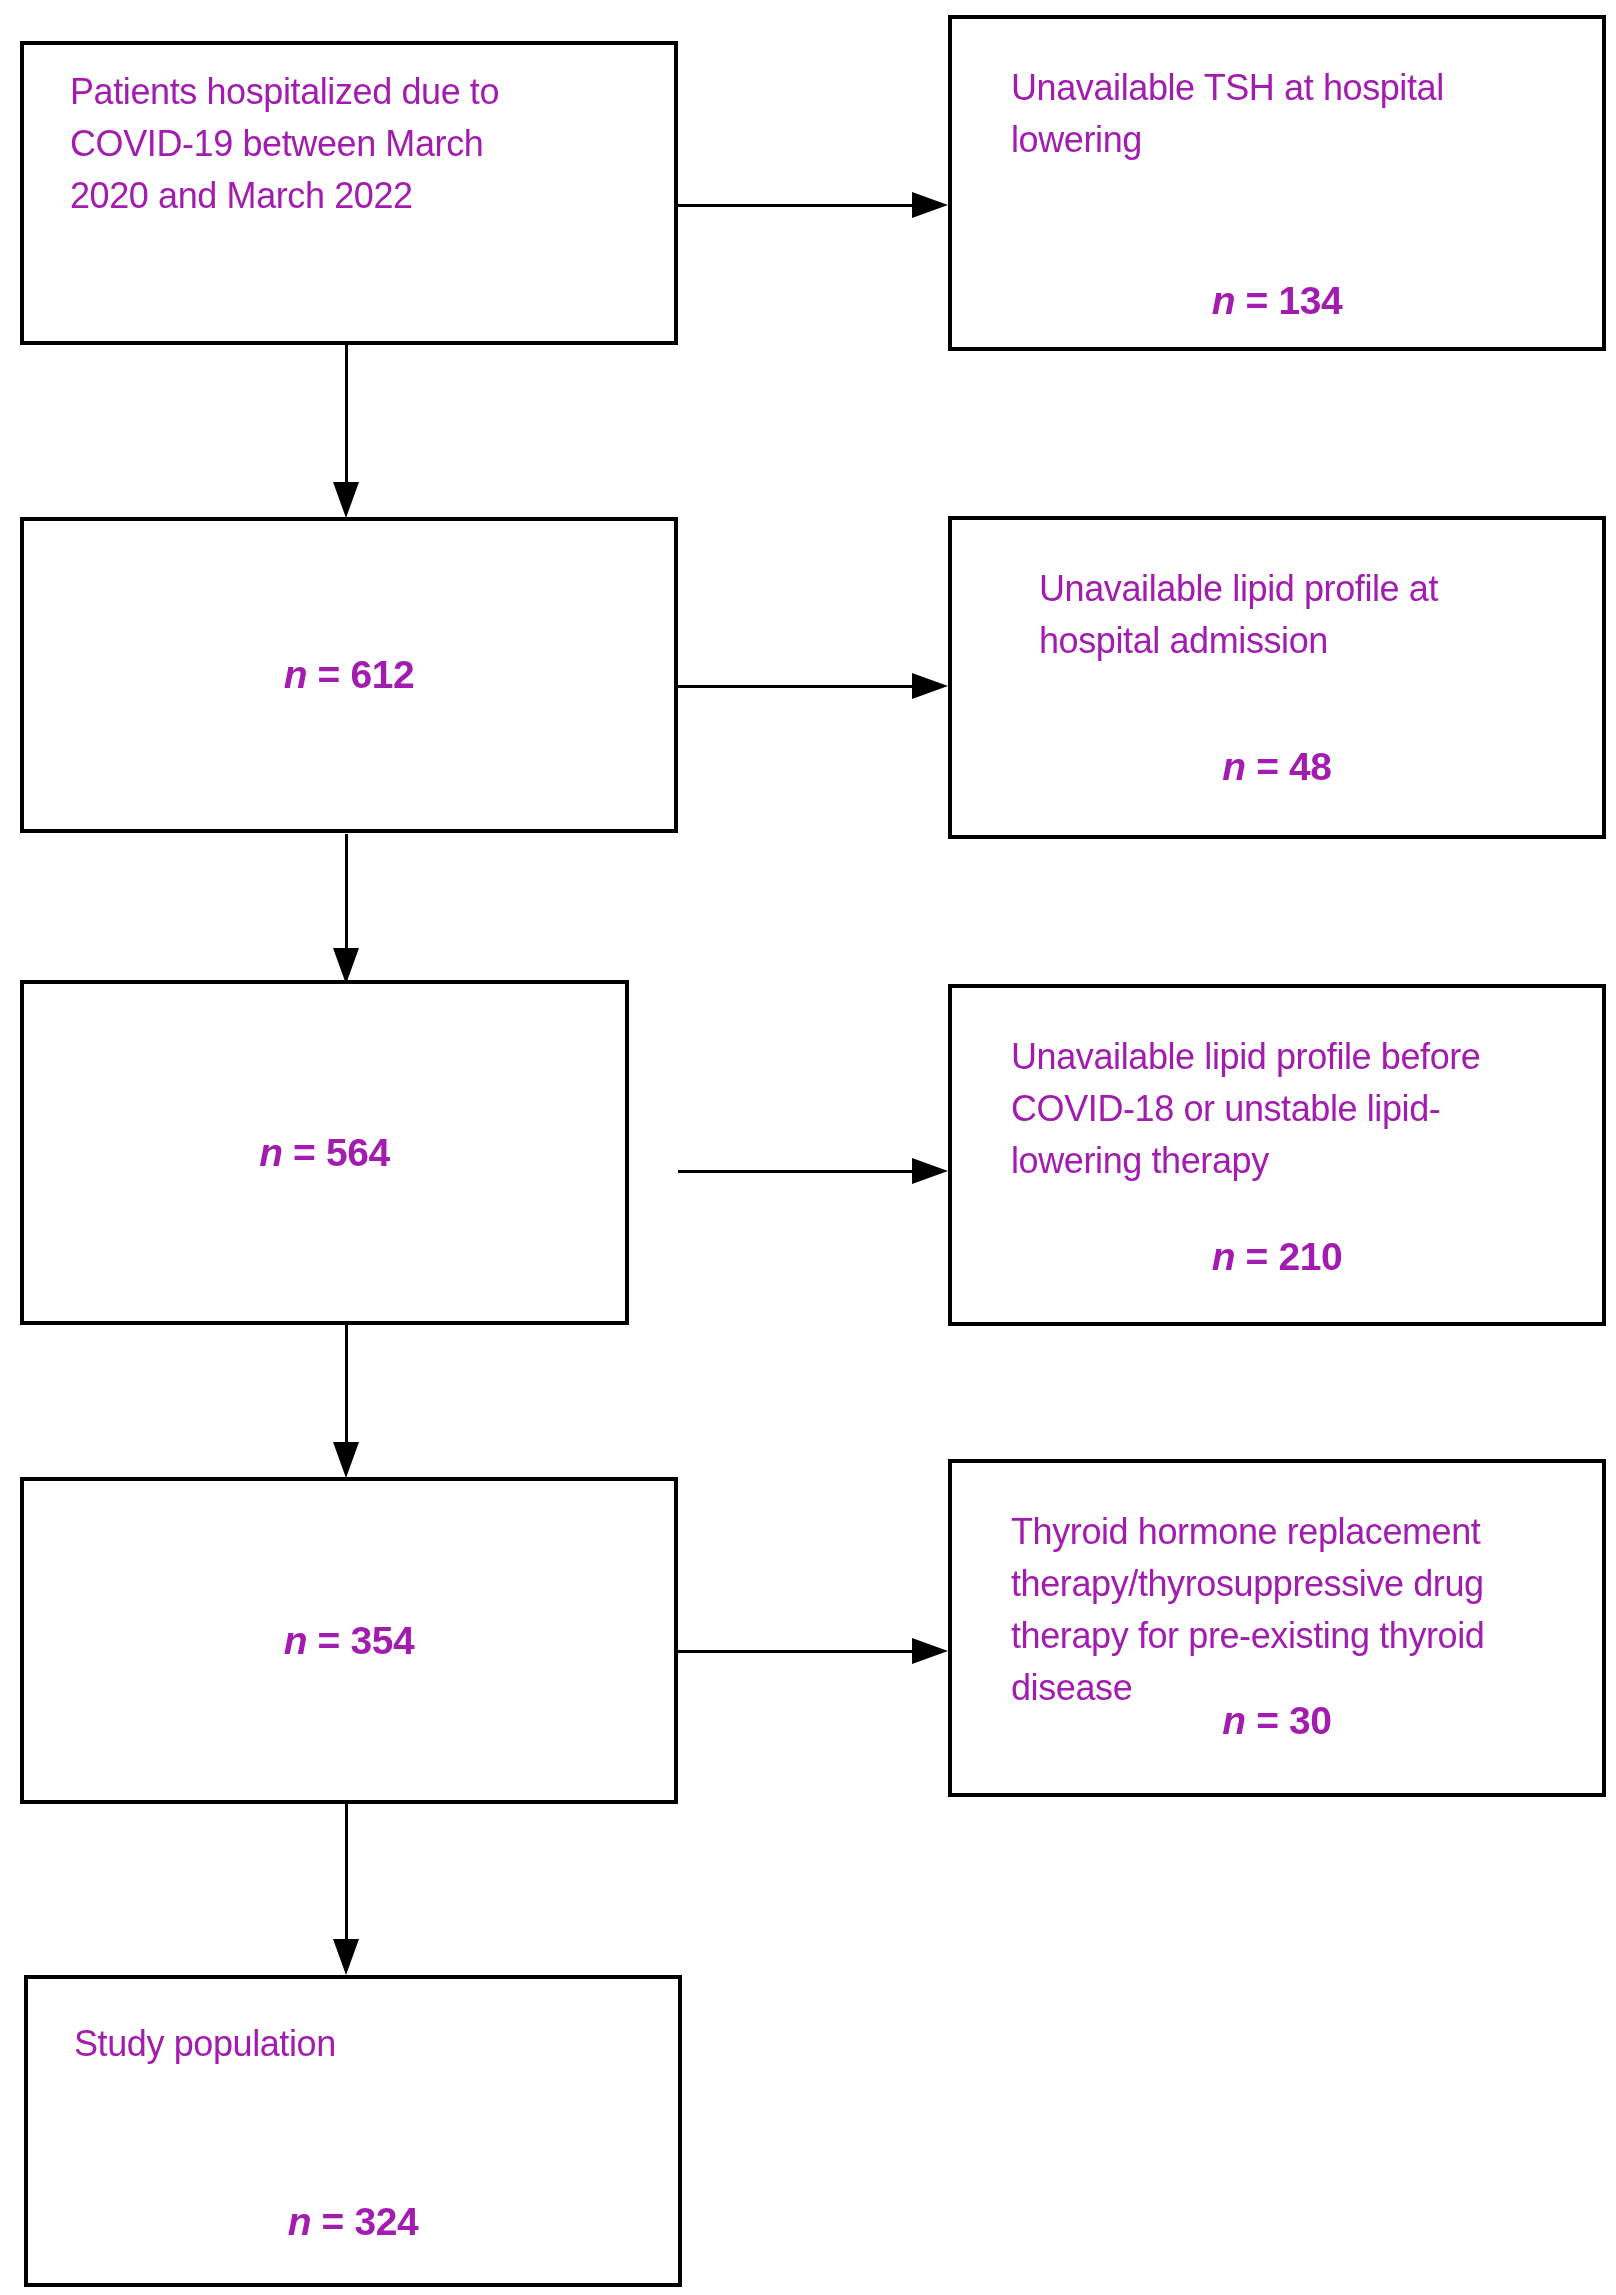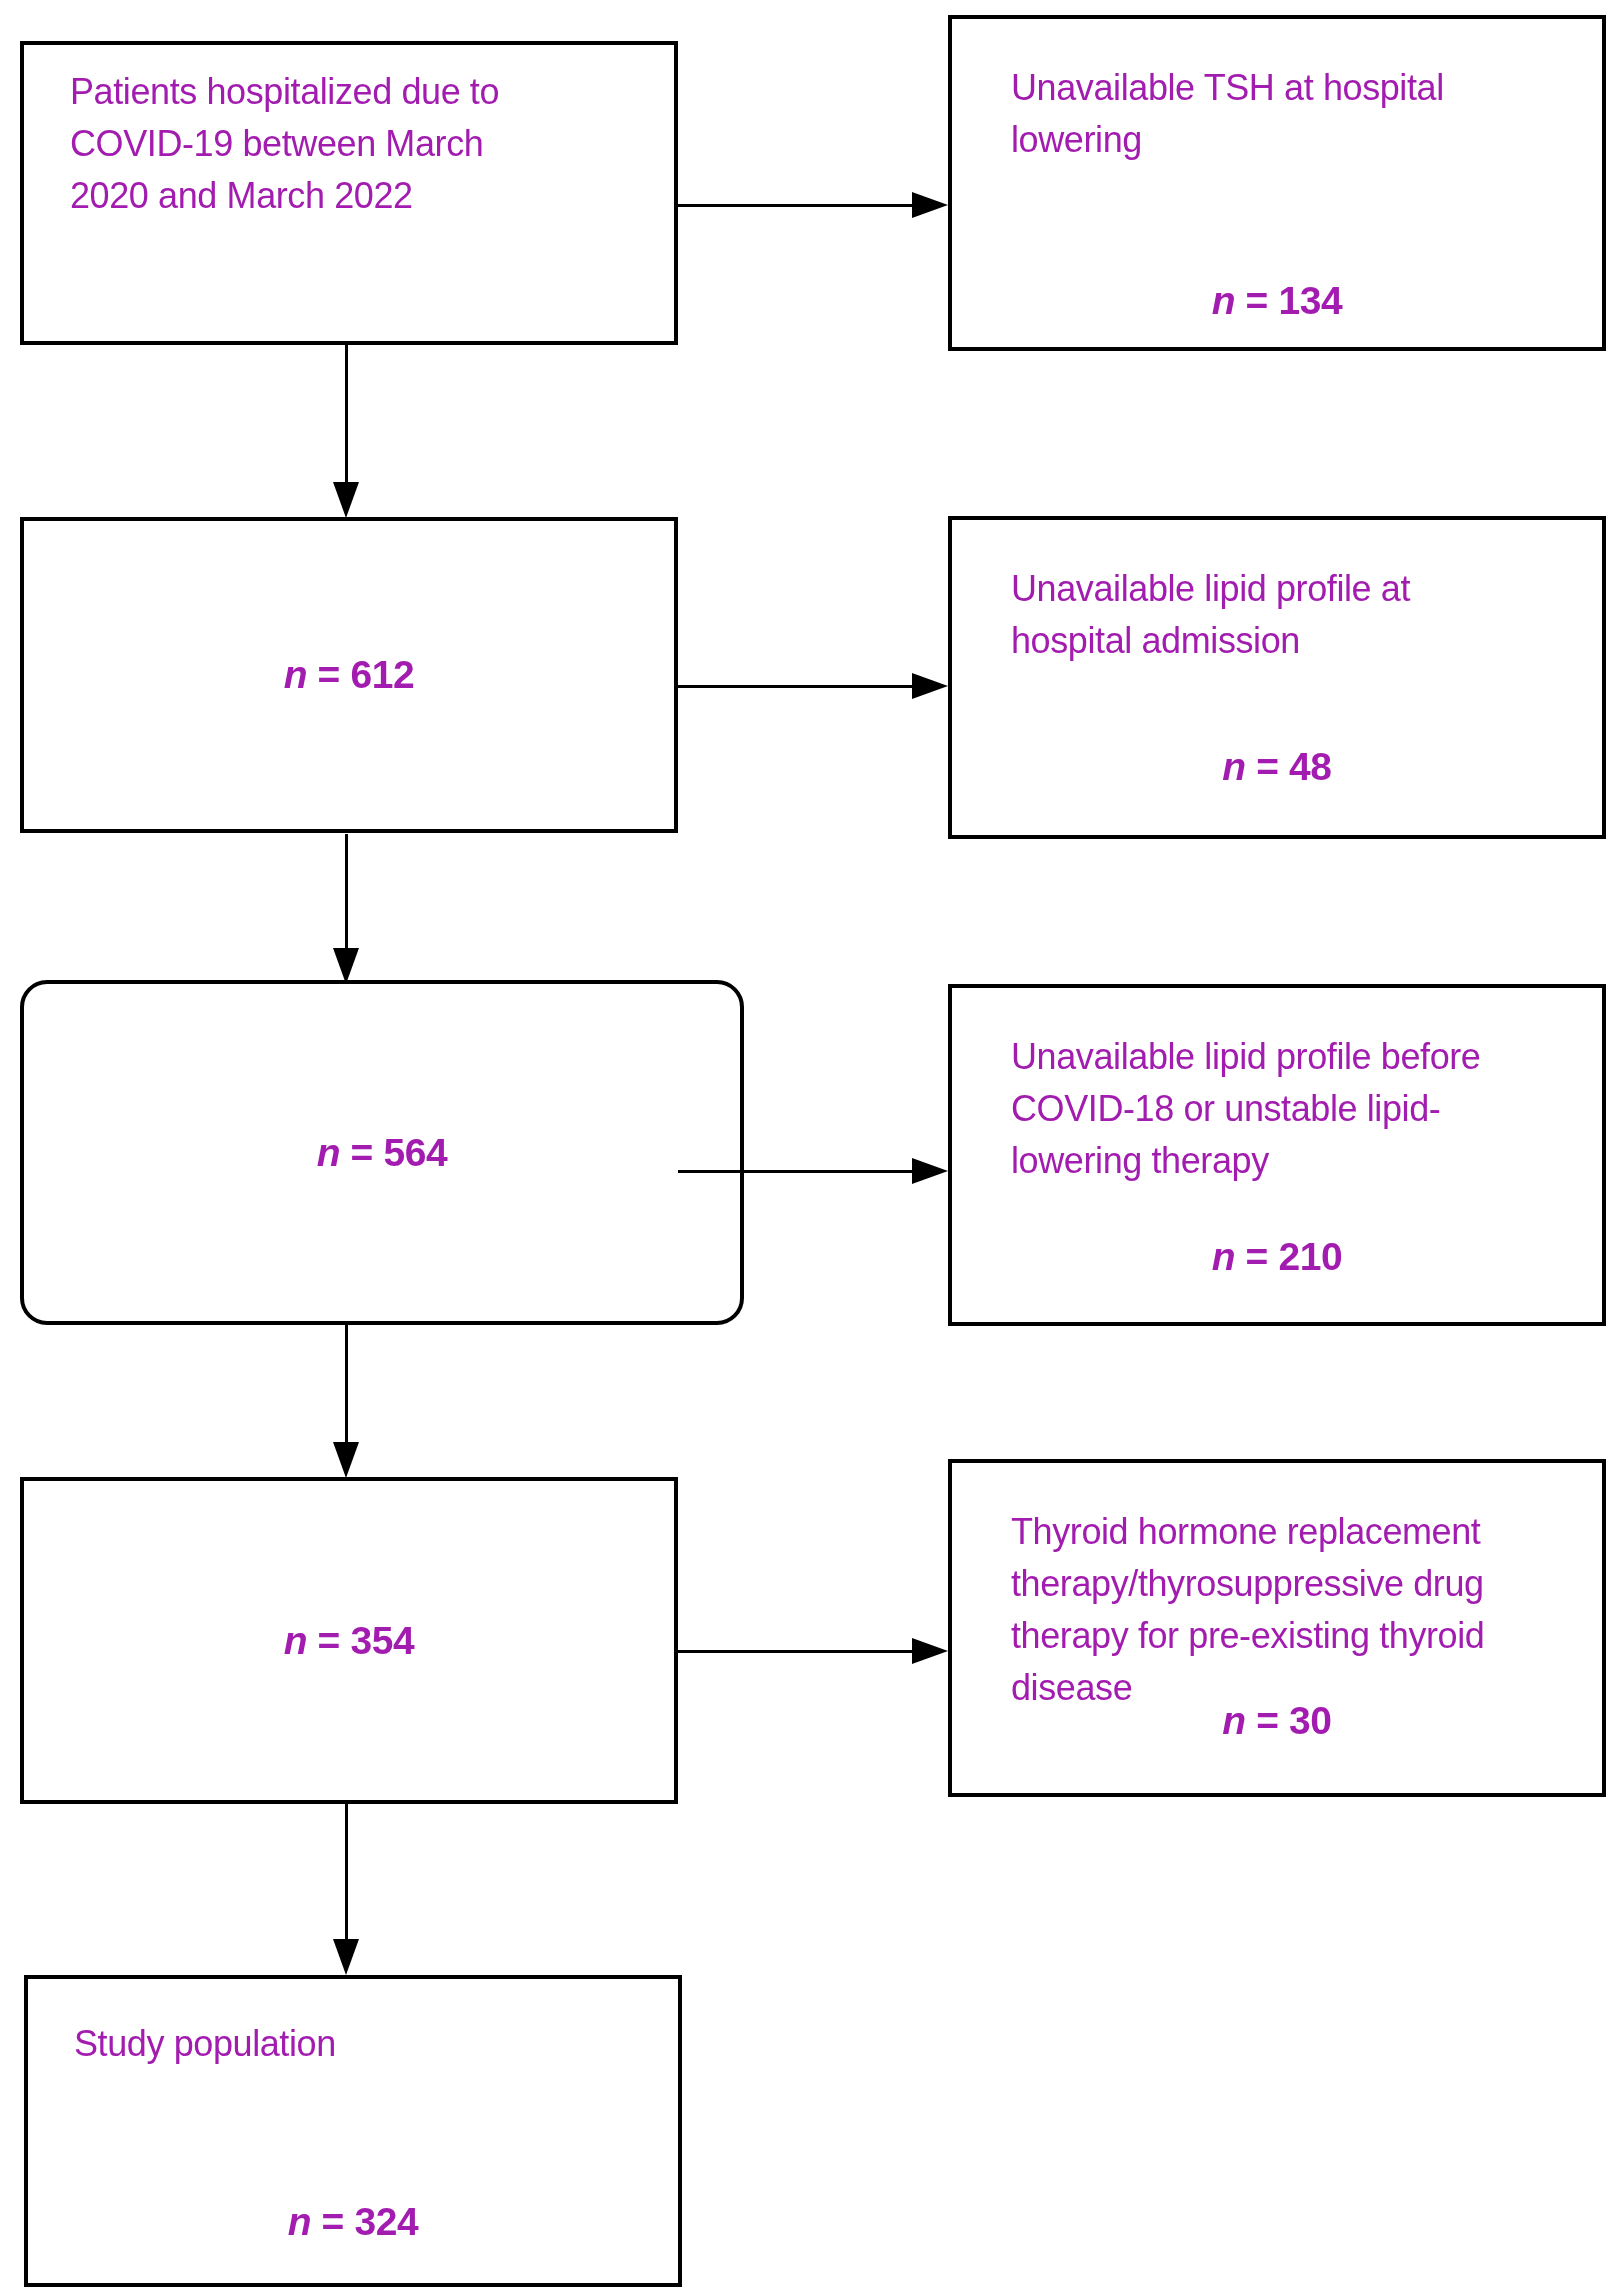--- a/index.html
+++ b/index.html
@@ -85,21 +85,21 @@
 COVID-19 between March
 2020 and March 2022</div>
   </div>
 
   <div class="box" style="left:20px; top:517px; width:658px; height:316px;">
     <div class="nline vcenter">
       <span class="n-it">n</span><span> = 612</span>
     </div>
   </div>
 
-  <div class="box" style="left:20px; top:980px; width:724px; height:345px;border-radius:27px;">
+  <div class="box" style="left:20px; top:980px; width:609px; height:345px;">
     <div class="nline vcenter">
       <span class="n-it">n</span><span> = 564</span>
     </div>
   </div>
 
   <div class="box" style="left:20px; top:1477px; width:658px; height:327px;">
     <div class="nline vcenter">
       <span class="n-it">n</span><span> = 354</span>
     </div>
   </div>
@@ -112,21 +112,21 @@
   </div>
 
   <div class="box" style="left:948px; top:15px; width:658px; height:336px;">
     <div class="para excl-pad">Unavailable TSH at hospital
 lowering</div>
     <div class="nline" style="bottom:24px;">
       <span class="n-it">n</span><span> = 134</span>
     </div>
   </div>
 
-  <div class="box" style="left:948px; top:516px; width:658px; height:323px;">
+  <div class="box" style="left:948px; top:516px; width:658px; height:323px;padding-left:28px;">
     <div class="para excl-pad">Unavailable lipid profile at
 hospital admission</div>
     <div class="nline" style="bottom:46px;">
       <span class="n-it">n</span><span> = 48</span>
     </div>
   </div>
 
   <div class="box" style="left:948px; top:984px; width:658px; height:342px;">
     <div class="para excl-pad">Unavailable lipid profile before
 COVID-18 or unstable lipid-

